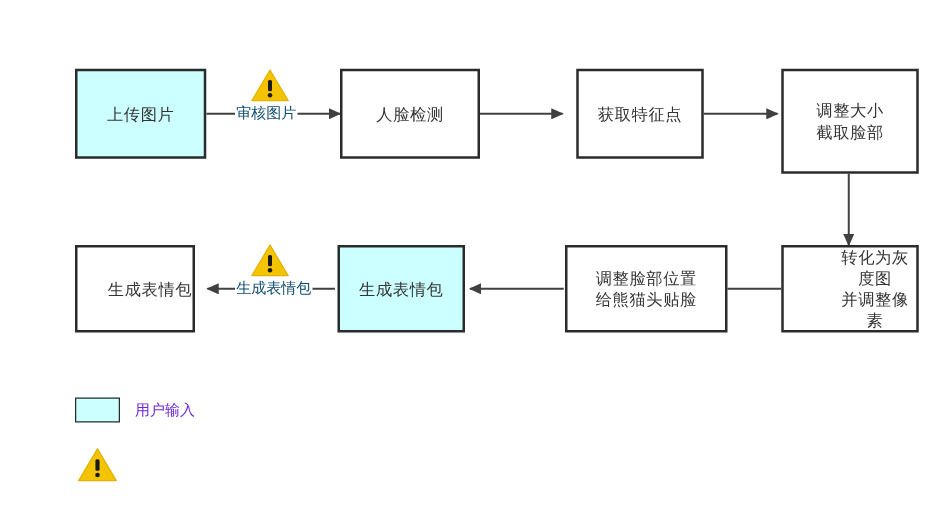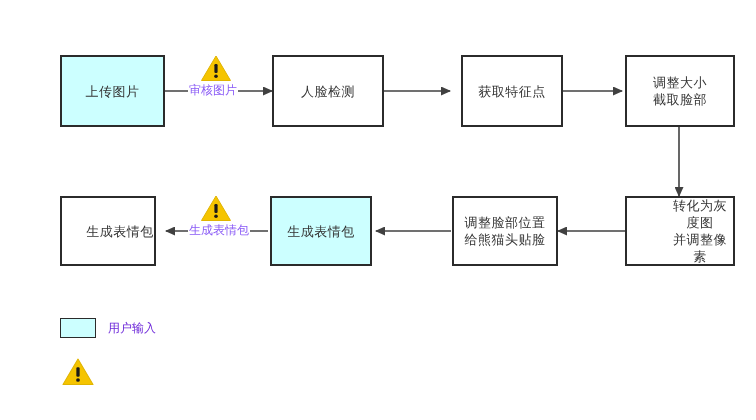--- a/index.html
+++ b/index.html
@@ -39,21 +39,21 @@
     white-space: pre-line;
   }
   .node.user-input {
     background: #ccffff;
   }
 
   
   .edge-label {
     position: absolute;
     background: #ffffff;
-    color: #8b5cf6;
+    color: #0c4a6e;
     font-size: 12px;
     line-height: 15px;
     padding: 0 1px;
     white-space: nowrap;
     z-index: 6;
   }
 
   .warn-icon {
     position: absolute;
     z-index: 7;
@@ -116,27 +116,27 @@
 
     <line x1="268" y1="231" x2="166" y2="231" stroke="#404040" stroke-width="1.6" marker-end="url(#arrow-l)"></line>
   </svg>
 
   <div class="node user-input" style="left:60px; top:55px; width:105px; height:72px;">上传图片</div>
 
   <div class="node" style="left:272px; top:55px; width:112px; height:72px;">人脸检测</div>
 
   <div class="node" style="left:461px; top:55px; width:102px; height:72px;">获取特征点</div>
 
-  <div class="node" style="left:625px; top:55px; width:110px; height:72px;">调整大小
+  <div class="node" style="left:625px; top:55px; width:110px; height:84px;">调整大小
 截取脸部</div>
 
   <div class="node" style="left:625px; top:196px; width:110px; height:70px;padding-left:40px;">转化为灰度图
 并调整像素</div>
 
-  <div class="node" style="left:452px; top:196px; width:106px; height:70px;">调整脸部位置
+  <div class="node" style="left:452px; top:196px; width:130px; height:70px;">调整脸部位置
 给熊猫头贴脸</div>
 
   <div class="node user-input" style="left:270px; top:196px; width:102px; height:70px;">生成表情包</div>
 
   <div class="node" style="left:60px; top:196px; width:96px; height:70px;padding-left:24px;">生成表情包</div>
 
   <div class="warn-icon" style="left:200px; top:54px;">
     <svg width="32" height="28" viewBox="0 0 32 28" xmlns="http://www.w3.org/2000/svg">
       <path d="M16 2 L30.5 26.5 L1.5 26.5 Z" fill="#f5c400" stroke="#e0b400" stroke-width="1" stroke-linejoin="round"></path>
       <rect x="14.4" y="10" width="3.2" height="9" rx="1.2" fill="#1a1a1a"></rect>

